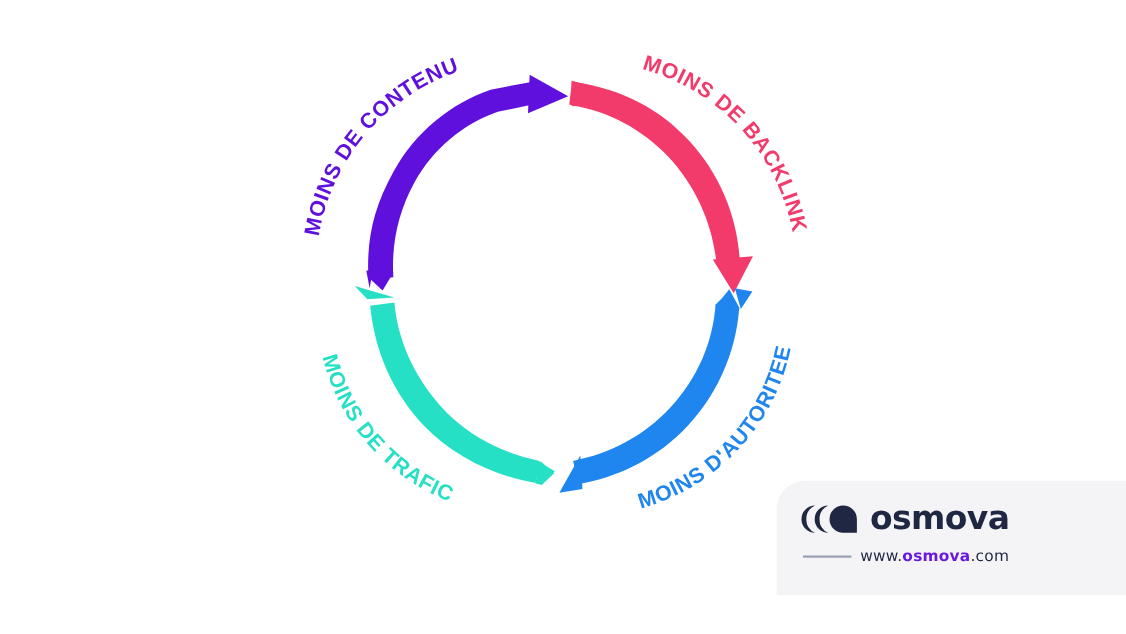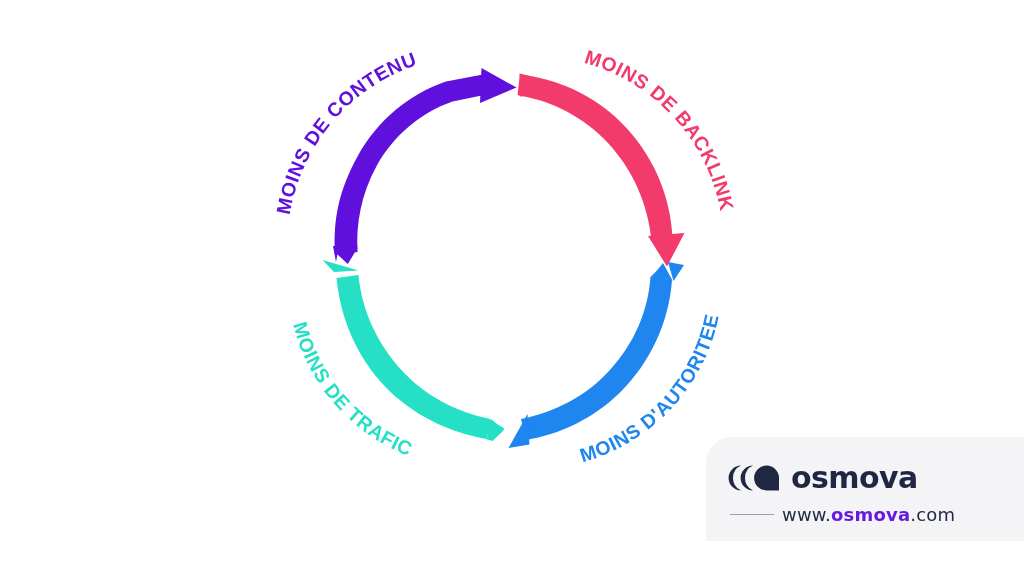--- a/index.html
+++ b/index.html
@@ -42,21 +42,21 @@
     left: 706px;
     top: 437px;
     width: 330px;
     height: 104px;
     background: #f4f4f6;
     border-radius: 26px 0 0 0;
   }
   #logo-inner {
     position: absolute;
     left: 22px;
-    top: 24px;
+    top: 18px;
     width: 250px;
   }
   #logo-row {
     display: flex;
     align-items: center;
     gap: 11px;
     height: 34px;
   }
   #logo-mark {
     display: block;
@@ -78,21 +78,21 @@
     margin-left: 2px;
   }
   #logo-rule {
     width: 44px;
     height: 1.5px;
     background: #9aa0b4;
     flex: none;
   }
   #logo-url {
     font-family: "DejaVu Sans", sans-serif;
-    font-size: 18px;
+    font-size: 14px;
     letter-spacing: 0.2px;
     color: #1f2742;
     white-space: nowrap;
     font-weight: 400;
   }
   #logo-url .brand {
     color: #6a18e0;
     font-weight: 700;
   }
 </style>

